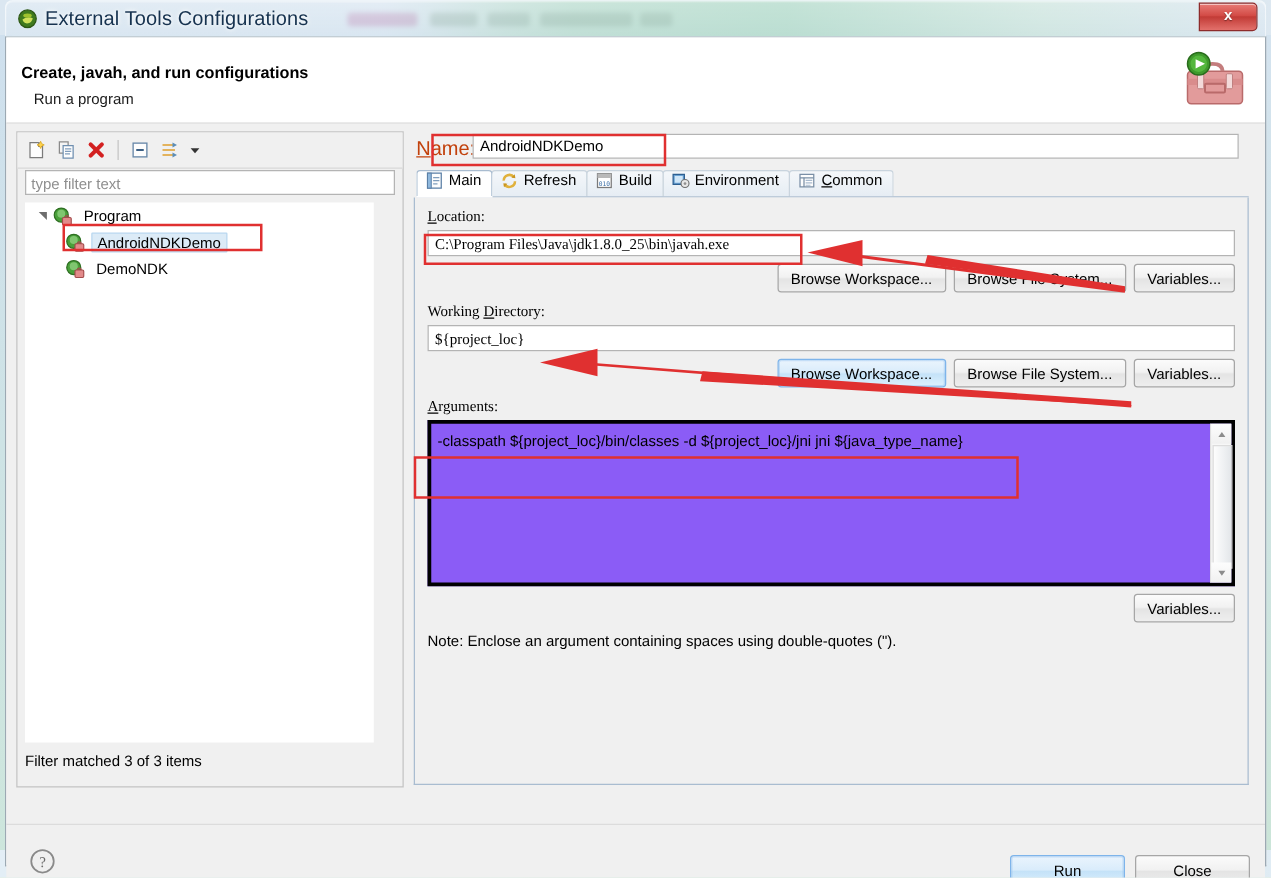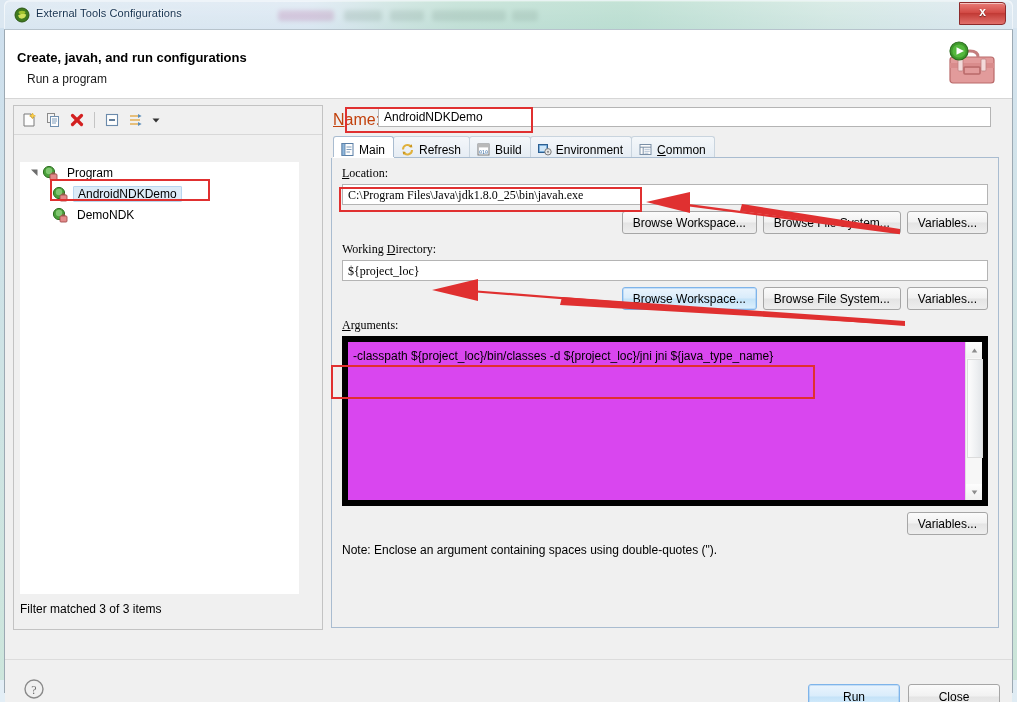--- a/index.html
+++ b/index.html
@@ -66,21 +66,21 @@
     position: absolute; inset: 0;
     background: linear-gradient(90deg, rgba(219,231,241,.5) 0%, rgba(219,231,241,.35) 30%,
                 rgba(175,217,195,.45) 45%, rgba(170,216,192,.5) 62%, rgba(205,230,216,.4) 82%, rgba(221,232,241,.5) 100%);
     pointer-events: none;
   }
   .title-icon {
     position: absolute; left: 9px; top: 6px; width: 16px; height: 16px;
   }
   .title-text {
     position: absolute; left: 31px; top: 6px;
-    font-size: 11px; color: #16324f;
+    font-size: 16px; color: #16324f;
     letter-spacing: .1px;
     text-shadow: 0 0 3px rgba(255,255,255,.95), 0 0 6px rgba(255,255,255,.8);
   }
   .close-btn {
     position: absolute; right: 6px; top: 1px; width: 45px; height: 21px;
     border: 1px solid #8d2b2b;
     border-radius: 0 4px 4px 0;
     background: linear-gradient(180deg,#e87c77 0%, #d34b46 45%, #c23b36 50%, #e2706b 100%);
     box-shadow: inset 0 1px 0 rgba(255,255,255,.55);
     cursor: pointer;
@@ -210,21 +210,21 @@
     font-family: "Liberation Sans", sans-serif;
   }
 
   
   .tabs {
     position: relative; height: 22px; display: flex; align-items: flex-end;
     border-bottom: 1px solid #a9bcd0;
     margin-left: 2px;
   }
   .tab {
-    height: 20px; display: flex; align-items: flex-end; gap: 4px;
+    height: 20px; display: flex; align-items: flex-start; gap: 4px;
     padding: 0 8px 0 6px;
     font-size: 12px; color: #000;
     border: 1px solid #c9d4de; border-bottom: none;
     background: linear-gradient(180deg,#f4f7fa,#e6edf4);
     border-radius: 3px 3px 0 0;
     margin-right: -1px;
     cursor: pointer;
     white-space: nowrap;
   }
   .tab.active {
@@ -281,24 +281,24 @@
     color: #9d9d9d;
     background: linear-gradient(180deg,#f6f6f6,#eaeaea);
     border-color: #c3c3c3;
     cursor: default;
   }
 
   
   .args-wrap { position: relative; }
   .args-area {
     position: relative;
-    width: 100%; height: 170px;
-    box-sizing: border-box;
-    border: 6px solid #000000;
-    background: #d946ef;
+    width: 100%; height: 133px;
+    box-sizing: border-box;
+    border: 3px solid #000000;
+    background: #8b5cf6;
   }
   .args-text {
     position: absolute; left: 5px; top: 6px; right: 20px;
     font-size: 12px; color: #000; line-height: 16px;
     white-space: pre-wrap;
   }
   .vscroll {
     position: absolute; right: 0; top: 0; width: 16px; height: 100%;
     background: #f7f7f7; border-left: 1px solid #e0e0e0;
   }
@@ -454,20 +454,21 @@
               <path d="M10 10 l3.6 2 -3.6 2 z" fill="#5b8db8"></path>
             </svg>
           </div>
           <div class="tb-arrow">
             <svg width="10" height="10" viewBox="0 0 10 10">
               <path d="M1.5 3.5 L8.5 3.5 L5 7.5 Z" fill="#333"></path>
             </svg>
           </div>
         </div>
 
+        <div class="filter-box">type filter text</div>
 
         <div class="tree">
 
           <div class="tree-row">
             <span class="tree-twisty">
               <svg width="9" height="9" viewBox="0 0 9 9">
                   <path d="M1 1.5 L7.5 1.5 L7.5 8 Z" fill="#6d6d6d"></path>
                 </svg>
             </span>
             <span class="cfg-icon">

